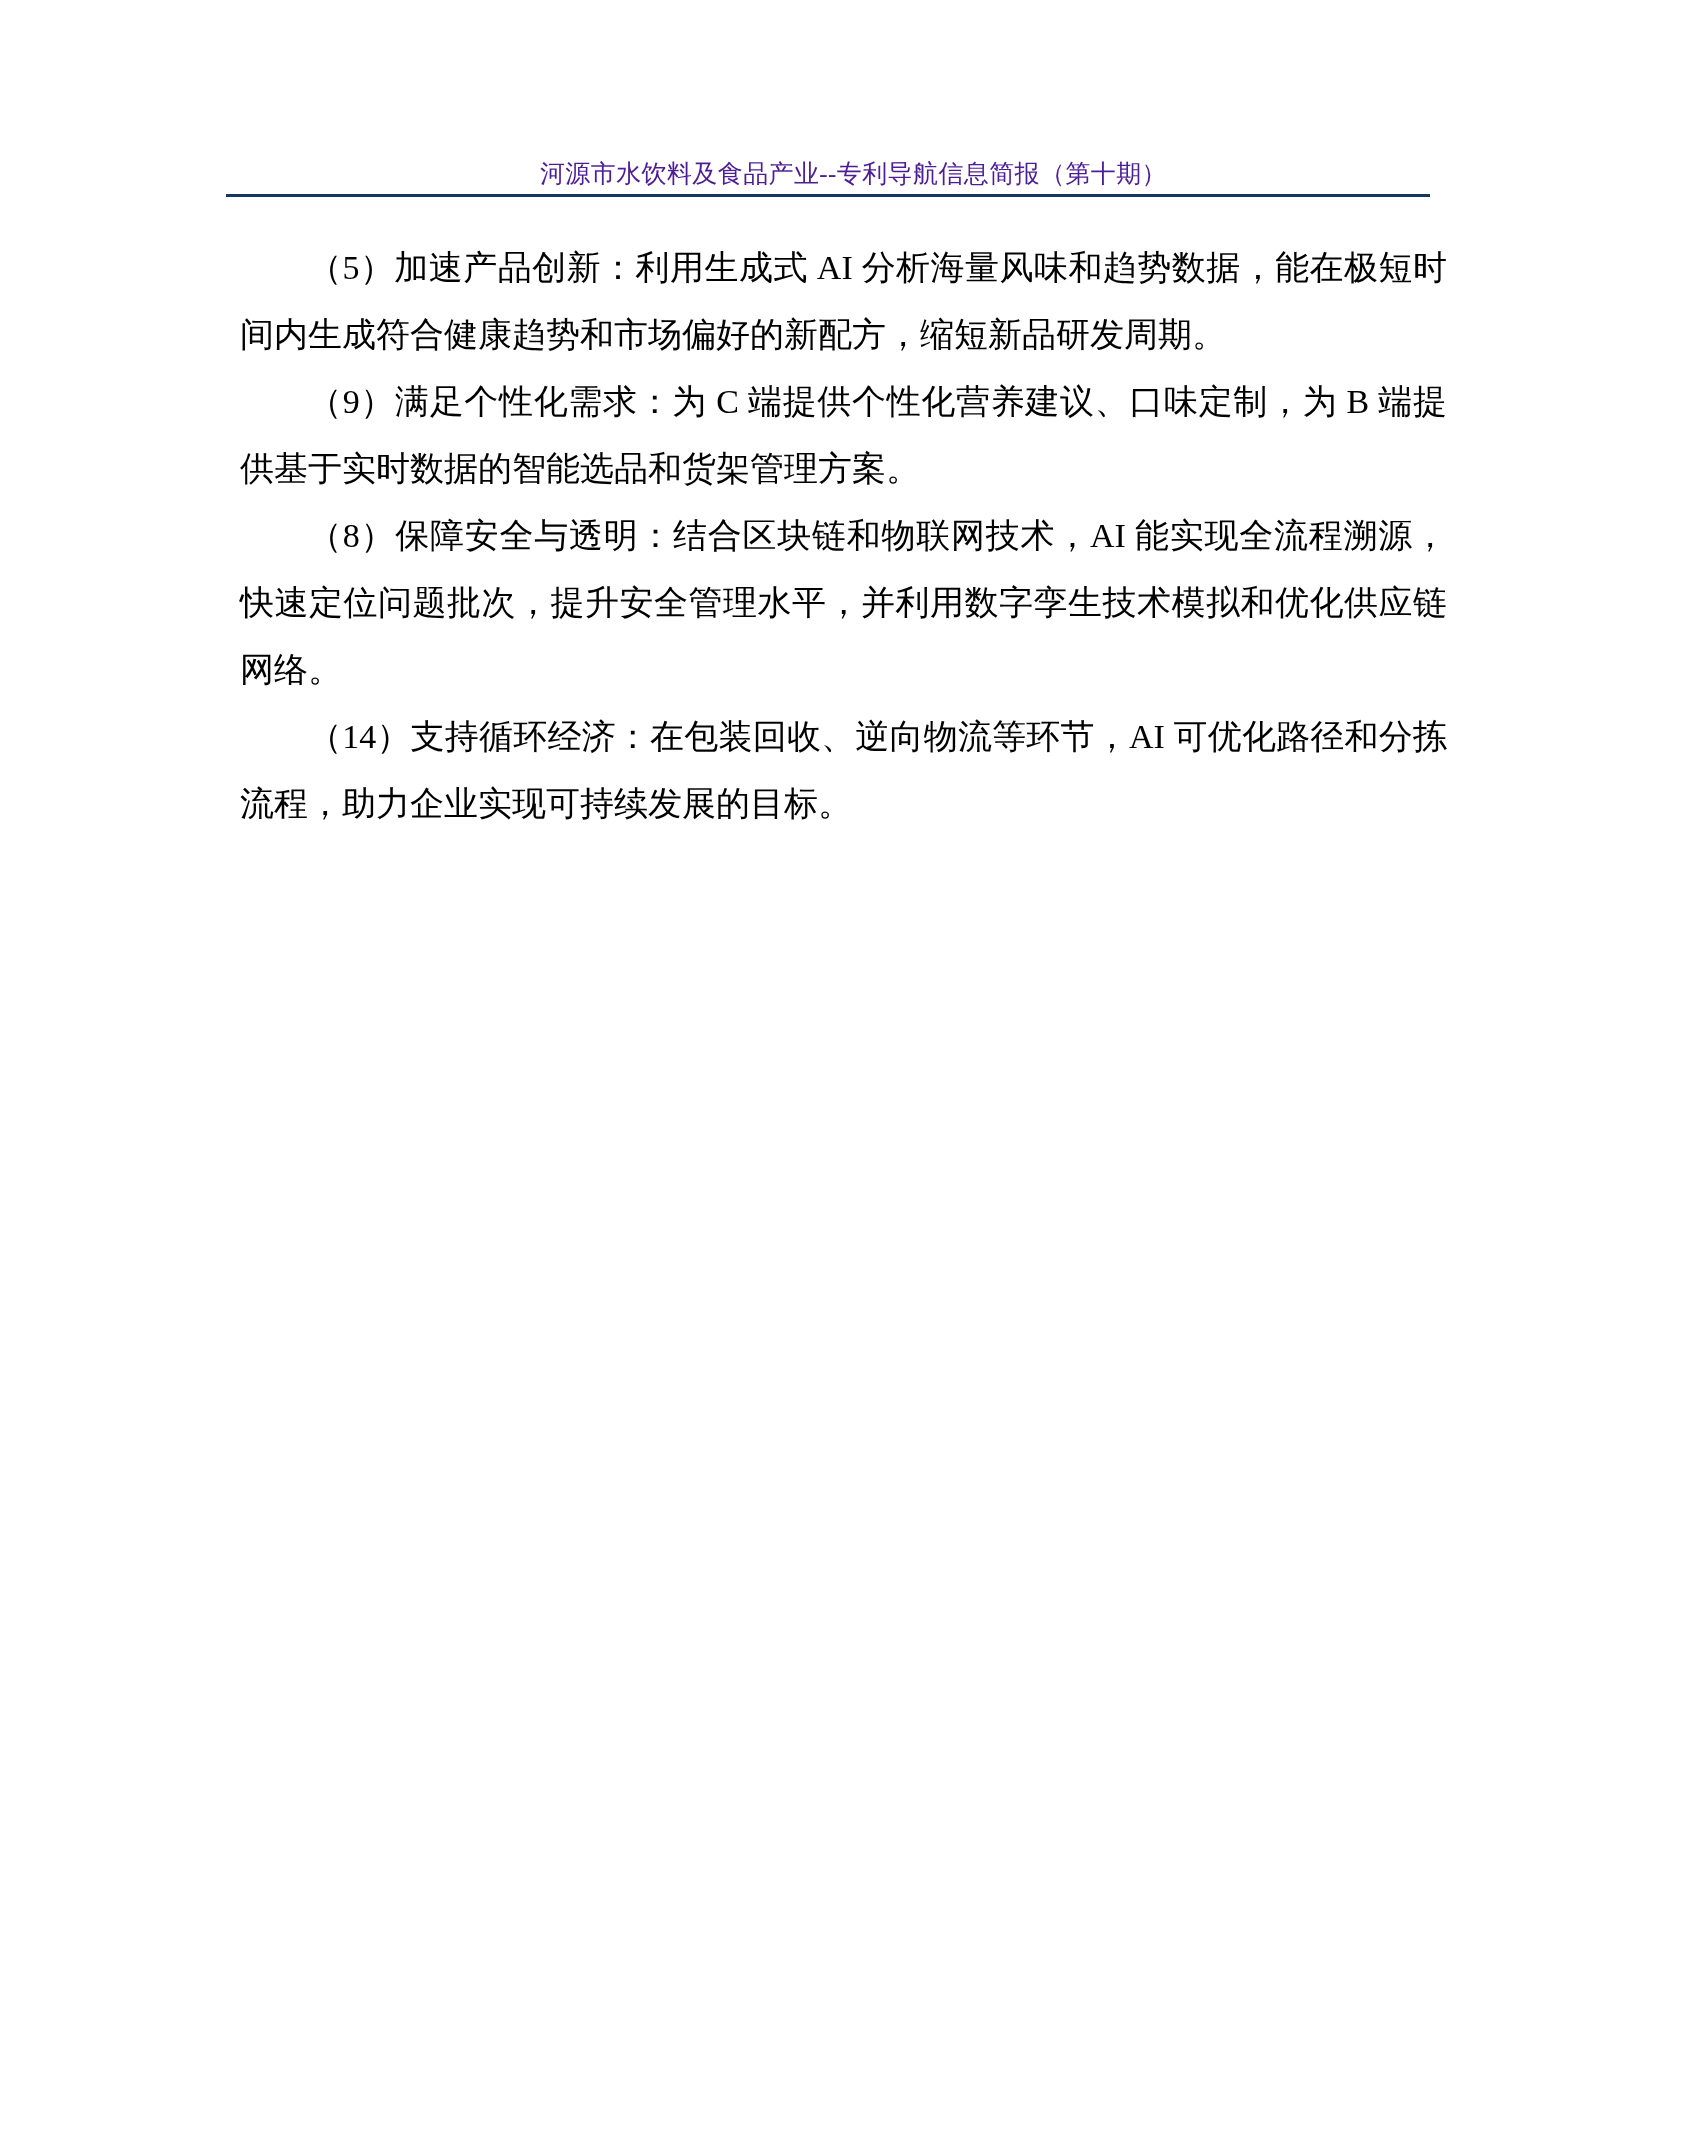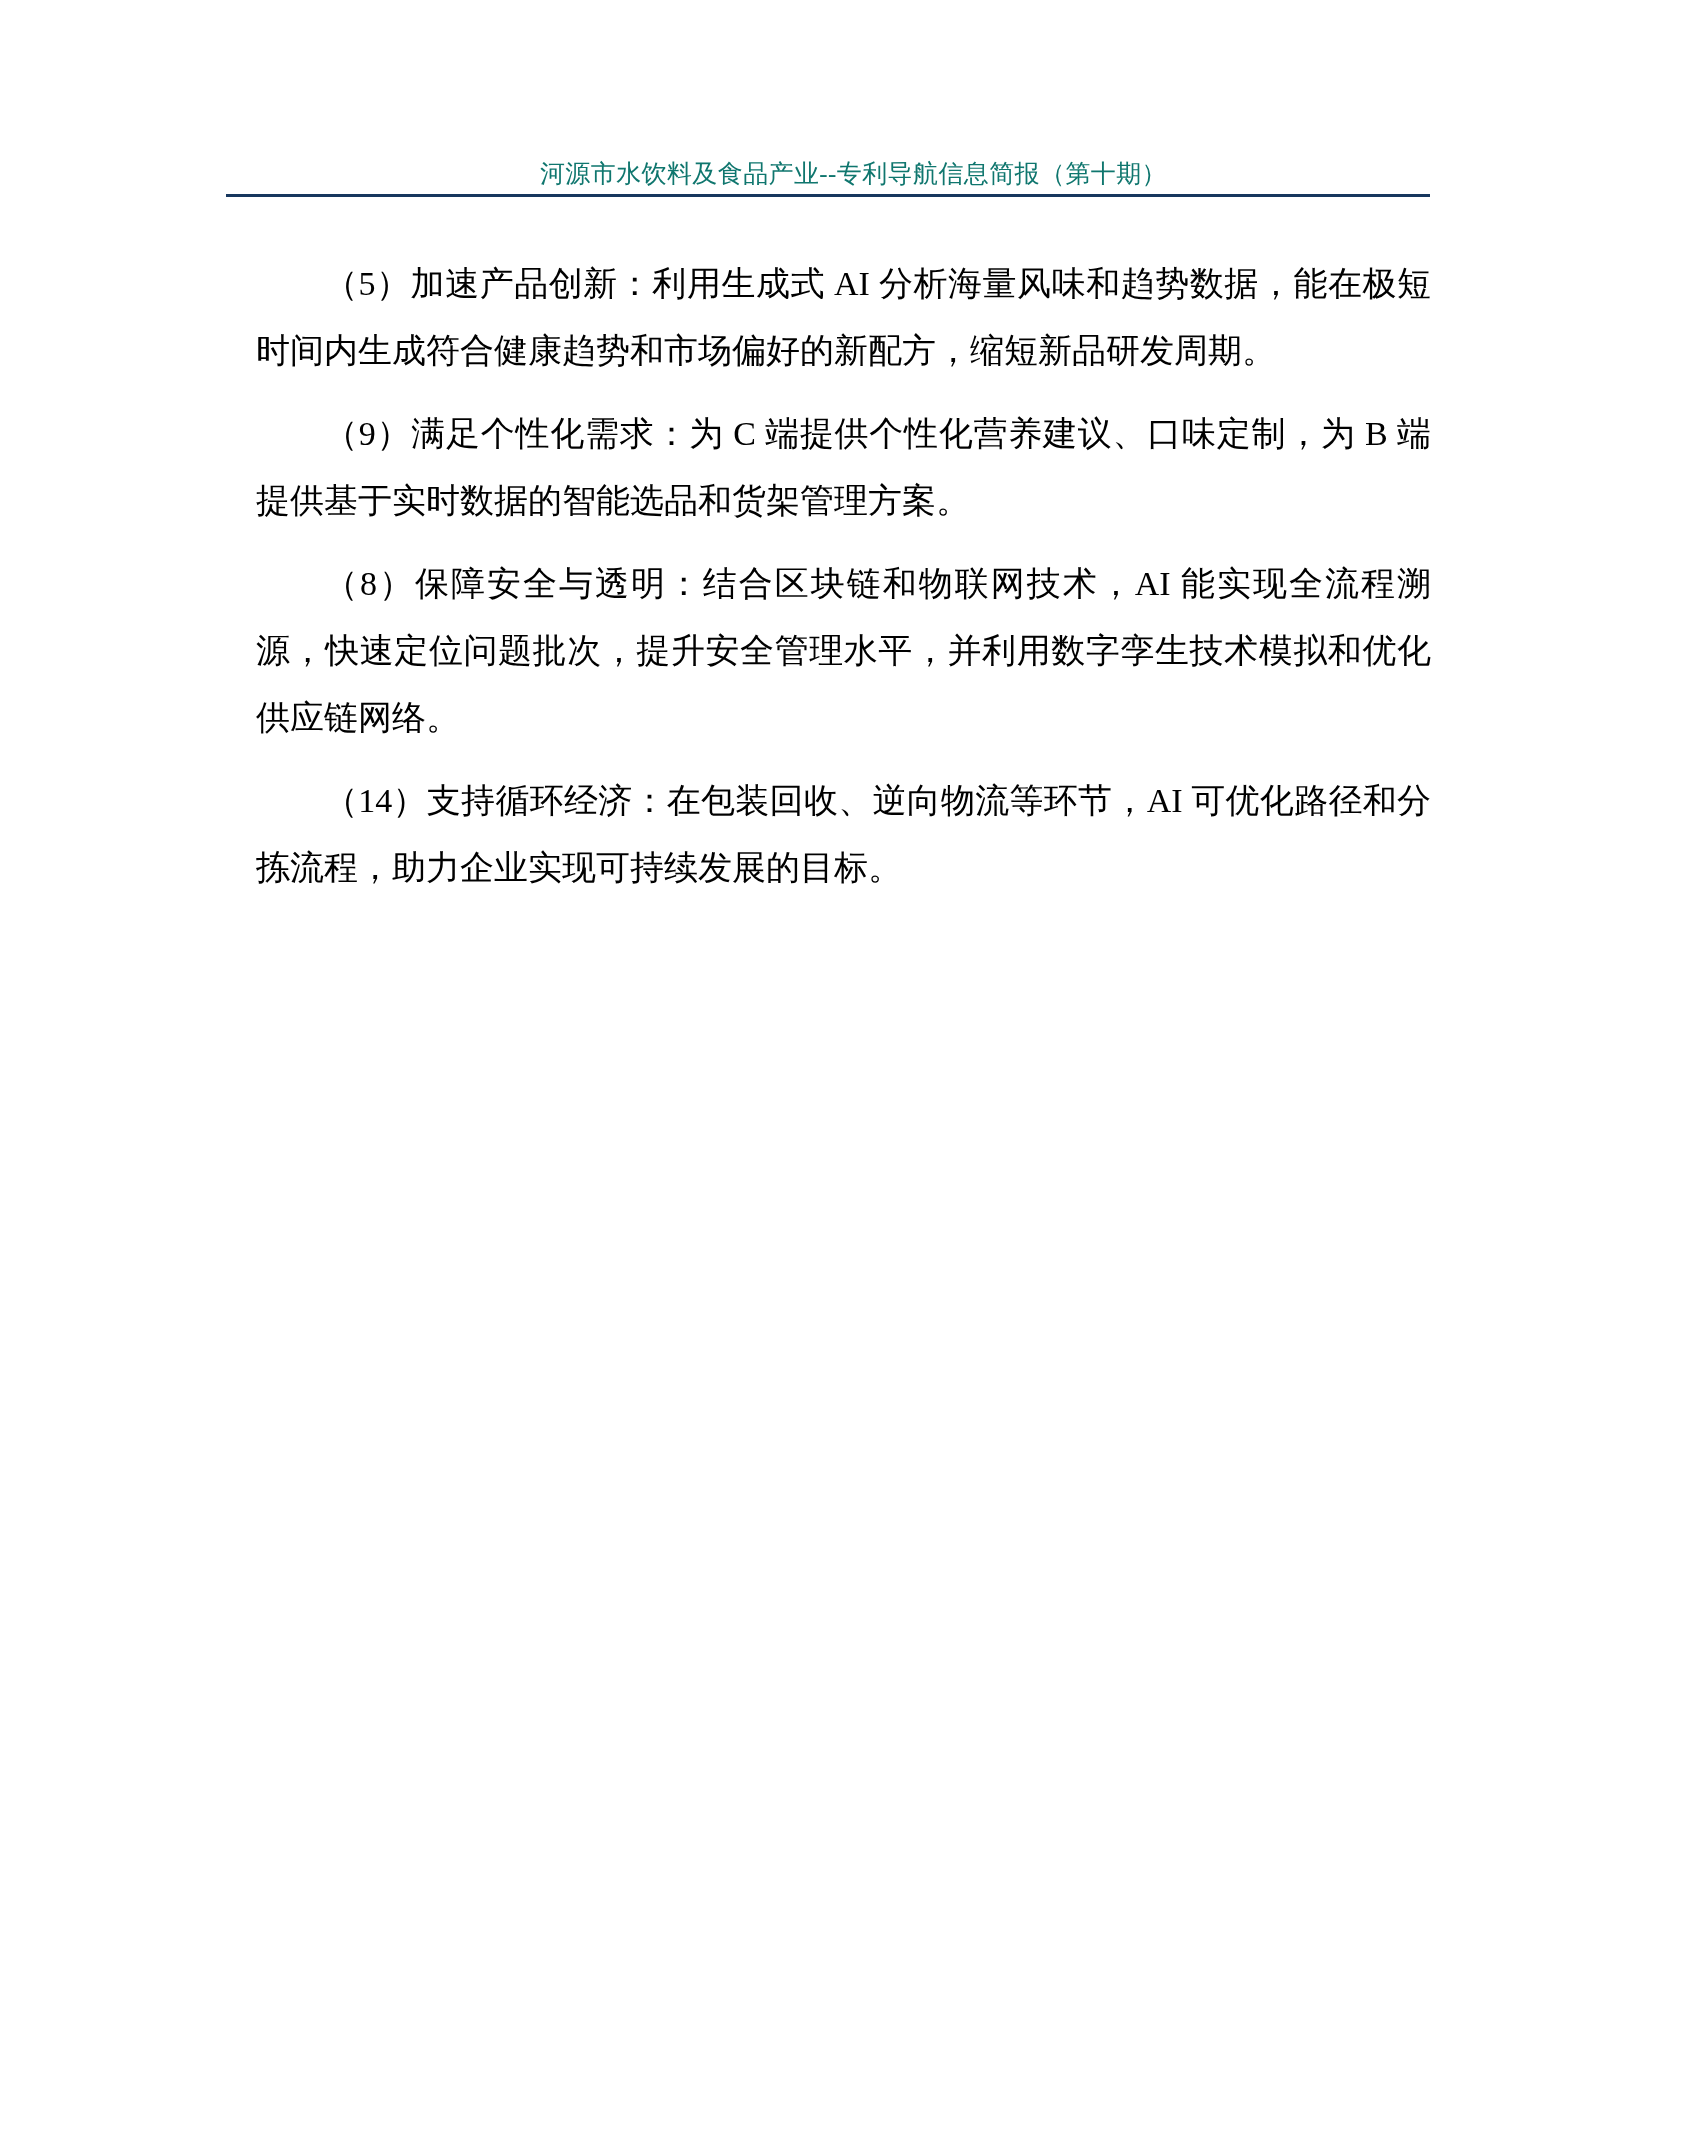--- a/index.html
+++ b/index.html
@@ -39,32 +39,32 @@
   .body-text {
     position: absolute;
     top: 234px;
     left: 240px;
     width: 1207px;
     font-size: 34px;
     line-height: 67px;
     text-align: justify;
   }
   .body-text p {
-    margin: 16px;
+    margin: 0;
     padding: 0;
     text-indent: 2em;
   }
 </style>
 </head>
 <body>
 
 <div class="page">
 
   <div>
-    <div class="header-title" style="color: #0f766e;">河源市水饮料及食品产业--专利导航信息简报（第十期）</div>
+    <div class="header-title" style="color: #4c1d95;">河源市水饮料及食品产业--专利导航信息简报（第十期）</div>
     <div class="header-rule" style="background: rgb(23, 55, 94);"></div>
   </div>
 
   <div class="body-text">
     <p>（5）加速产品创新：利用生成式 AI 分析海量风味和趋势数据，能在极短时间内生成符合健康趋势和市场偏好的新配方，缩短新品研发周期。</p>
     <p>（9）满足个性化需求：为 C 端提供个性化营养建议、口味定制，为 B 端提供基于实时数据的智能选品和货架管理方案。</p>
     <p>（8）保障安全与透明：结合区块链和物联网技术，AI 能实现全流程溯源，快速定位问题批次，提升安全管理水平，并利用数字孪生技术模拟和优化供应链网络。</p>
     <p>（14）支持循环经济：在包装回收、逆向物流等环节，AI 可优化路径和分拣流程，助力企业实现可持续发展的目标。</p>
   </div>
 

